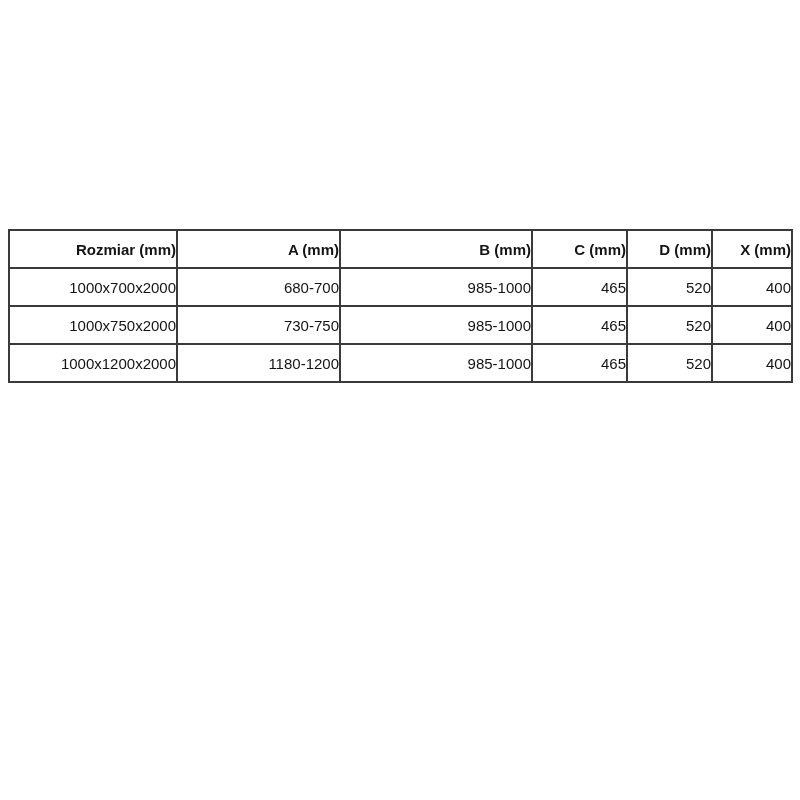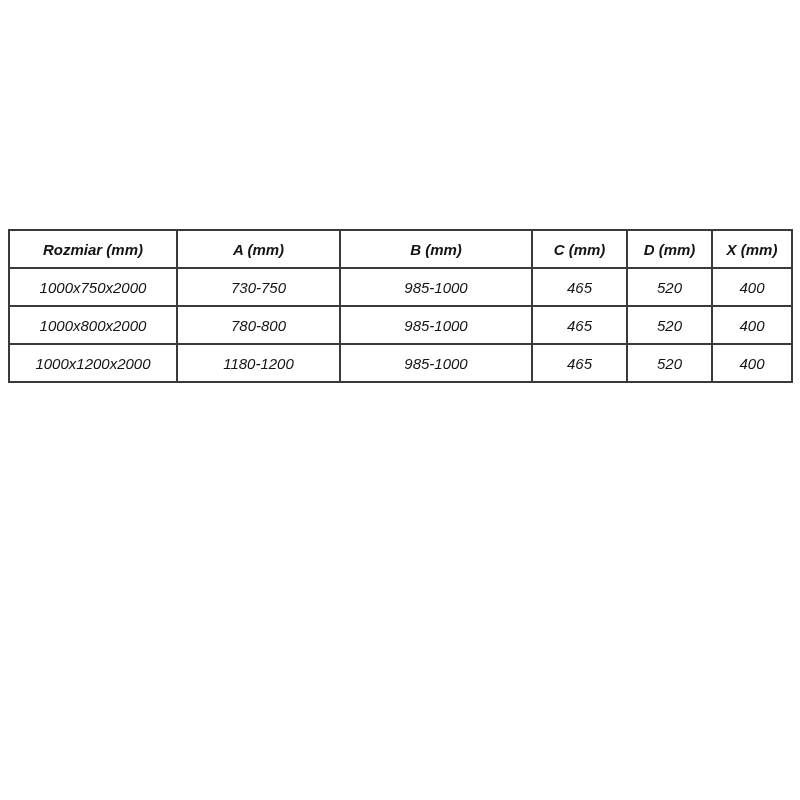--- a/index.html
+++ b/index.html
@@ -23,28 +23,27 @@
   table.spec-table {
     border-collapse: collapse;
     table-layout: fixed;
     width: 783px;
   }
   table.spec-table th,
   table.spec-table td {
     border: 2px solid #3a3a3a;
     height: 36px;
     padding: 0;
-    text-align: center;
+    text-align: right;
     vertical-align: middle;
     font-size: 15px;
     color: #141414;
     background: #ffffff;
     white-space: nowrap;
     overflow: hidden;
-    font-style: italic;
   }
   table.spec-table th {
     font-weight: bold;
   }
 </style>
 </head>
 <body>
 
 <div class="page">
   <div class="table-wrap">
@@ -62,30 +61,30 @@
           <th>Rozmiar (mm)</th>
           <th>A (mm)</th>
           <th>B (mm)</th>
           <th>C (mm)</th>
           <th>D (mm)</th>
           <th>X (mm)</th>
         </tr>
       </thead>
       <tbody>
           <tr>
-            <td>1000x750x2000</td>
-            <td>730-750</td>
+            <td>1000x700x2000</td>
+            <td>680-700</td>
             <td>985-1000</td>
             <td>465</td>
             <td>520</td>
             <td>400</td>
           </tr>
           <tr>
-            <td>1000x800x2000</td>
-            <td>780-800</td>
+            <td>1000x750x2000</td>
+            <td>730-750</td>
             <td>985-1000</td>
             <td>465</td>
             <td>520</td>
             <td>400</td>
           </tr>
           <tr>
             <td>1000x1200x2000</td>
             <td>1180-1200</td>
             <td>985-1000</td>
             <td>465</td>

